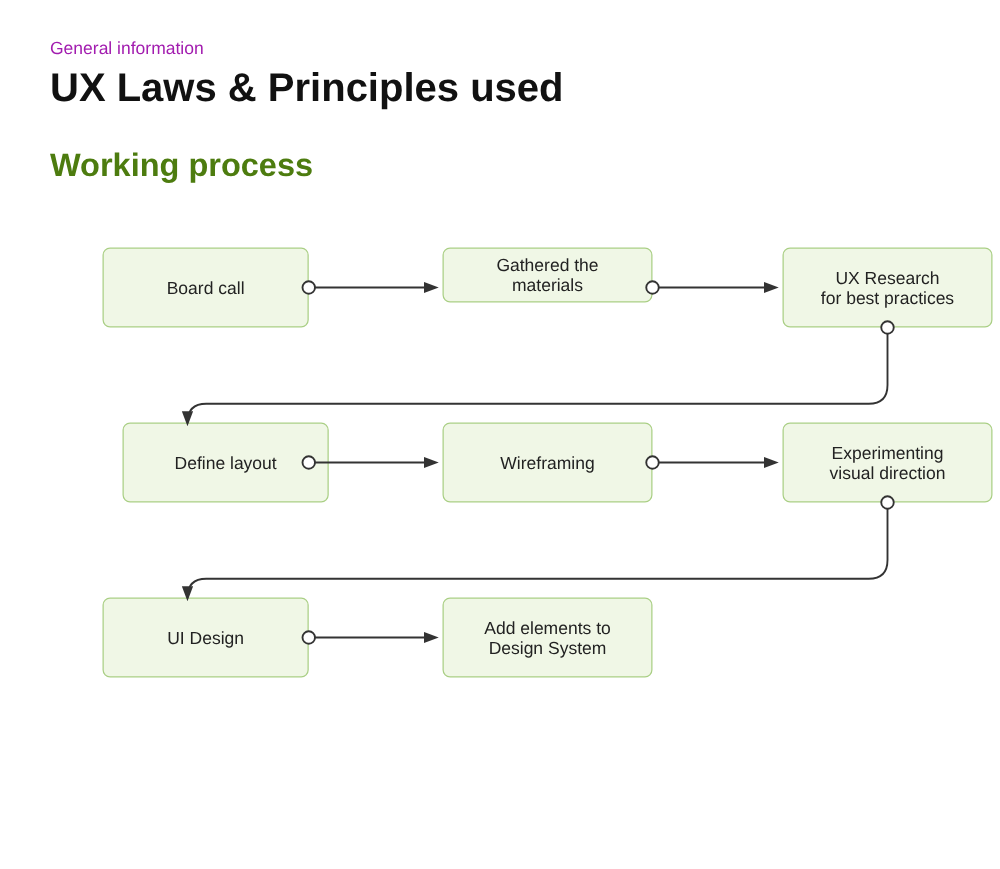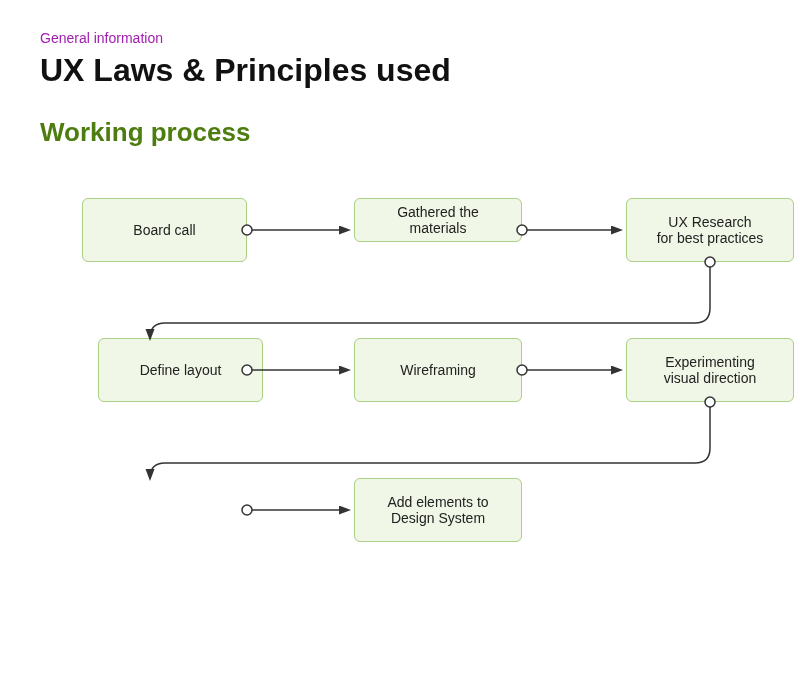--- a/index.html
+++ b/index.html
@@ -82,20 +82,21 @@
   <div class="node" style="left:586px; top:20px; width:168px; height:64px; white-space:pre-line;">UX Research
 for best practices</div>
 
   <div class="node" style="left:42px; top:160px; width:165px; height:64px;margin-left:16px;">Define layout</div>
 
   <div class="node" style="left:314px; top:160px; width:168px; height:64px;text-align:center;">Wireframing</div>
 
   <div class="node" style="left:586px; top:160px; width:168px; height:64px; white-space:pre-line;">Experimenting
 visual direction</div>
 
+  <div class="node" style="left:42px; top:300px; width:165px; height:64px;">UI Design</div>
 
   <div class="node" style="left:314px; top:300px; width:168px; height:64px; white-space:pre-line;">Add elements to
 Design System</div>
 
   <svg class="diagram-svg">
     <defs>
       <marker id="arrow" markerWidth="8" markerHeight="8" refX="6" refY="3" orient="auto">
         <path d="M0,0 L0,6 L8,3 z" fill="#333"></path>
       </marker>
     </defs>

